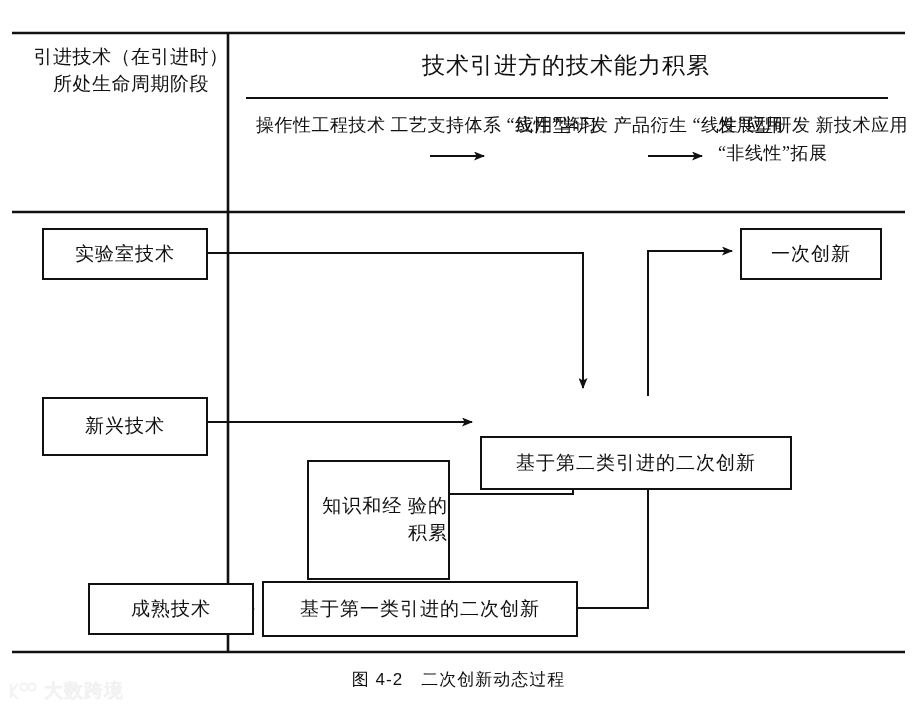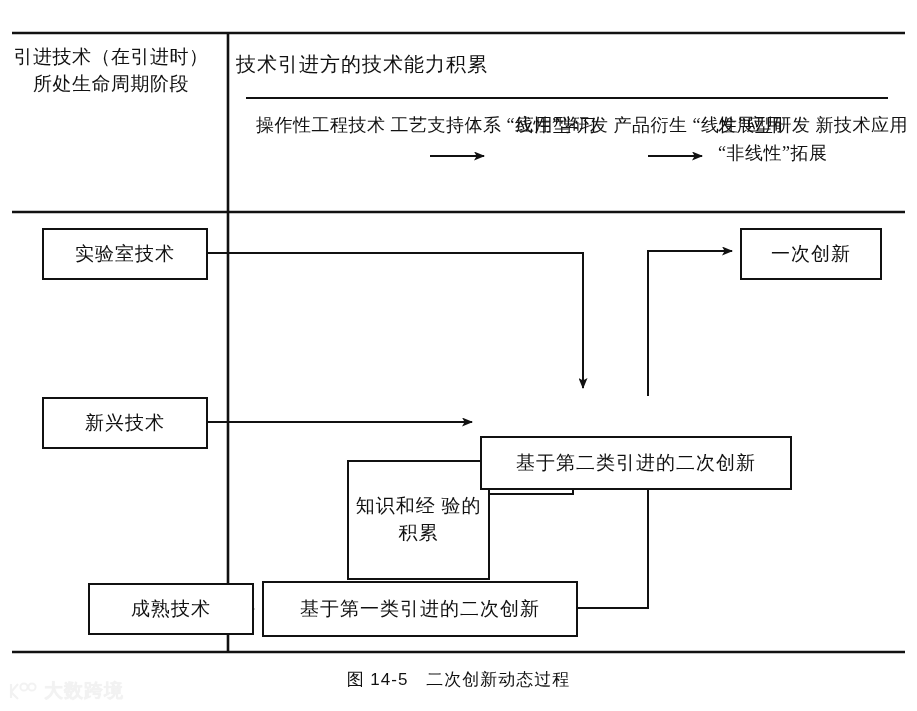--- a/index.html
+++ b/index.html
@@ -7,46 +7,46 @@
     width:917px;height:711px;position:relative;overflow:hidden;
     font-family:"Liberation Serif","DejaVu Serif",serif;
     color:#111111;
   }
   .canvas{position:absolute;left:0;top:0;width:917px;height:711px;}
   svg.lines{position:absolute;left:0;top:0;width:917px;height:711px;pointer-events:none;}
 
   
   .txt{position:absolute;white-space:pre;line-height:1.42;}
   .hdr-left{
-    left:8px;top:44px;width:206px;
+    left:28px;top:44px;width:206px;
     font-size:19px;text-align:center;letter-spacing:.5px;
   }
   .hdr-title{
-    left:236px;top:50px;width:660px;text-align:left;
-    font-size:20px;letter-spacing:1px;
+    left:236px;top:50px;width:660px;text-align:center;
+    font-size:23px;letter-spacing:1px;
   }
   .col{
     position:absolute;top:112px;font-size:18px;line-height:1.55;
     letter-spacing:.5px;
   }
   .col1{left:256px;}
   .col2{left:516px;}
   .col3{left:718px;}
 
   
   .box{
     position:absolute;border:2.5px solid #111;background:#fff;
     display:flex;align-items:center;justify-content:center;
-    font-size:19px;line-height:1.42;text-align:center;letter-spacing:1px;
+    font-size:19px;line-height:1.42;text-align:right;letter-spacing:1px;
     box-sizing:border-box;
   }
   .b-lab   {left:42px; top:228px; width:166px;height:52px;}
-  .b-emerg {left:42px; top:397px; width:166px;height:52px;}
+  .b-emerg {left:42px; top:397px; width:166px;height:59px;}
   .b-mature{left:42px; top:583px; width:166px;height:52px;margin-left:46px;}
-  .b-know  {left:307px;top:460px; width:143px;height:120px;margin-left:40px;}
+  .b-know  {left:307px;top:460px; width:143px;height:120px;}
   .b-first {left:262px;top:581px; width:316px;height:56px;}
   .b-second{left:480px;top:396px; width:312px;height:54px;margin-top:40px;}
   .b-once  {left:740px;top:228px; width:142px;height:52px;}
 
   
   .caption{
     left:0;top:668px;width:917px;text-align:center;
     font-size:17px;letter-spacing:1px;
     font-family:"Liberation Sans","DejaVu Sans",sans-serif;
   }
@@ -117,21 +117,21 @@
 
   <div class="box b-lab">实验室技术</div>
   <div class="box b-emerg">新兴技术</div>
   <div class="box b-mature">成熟技术</div>
   <div class="box b-know">知识和经
 验的积累</div>
   <div class="box b-first">基于第一类引进的二次创新</div>
   <div class="box b-second">基于第二类引进的二次创新</div>
   <div class="box b-once">一次创新</div>
 
-  <div class="txt caption">图 14-5　二次创新动态过程</div>
+  <div class="txt caption">图 4-2　二次创新动态过程</div>
 
   <div class="watermark">
     <span class="wm-logo">
       <svg width="30" height="22" viewBox="0 0 30 22">
         <path d="M3,4 L3,18 M3,12 L10,4 M3,12 L10,19" stroke="#e8e8e8" stroke-width="2.2" fill="none"></path>
         <circle cx="16" cy="7" r="3.6" stroke="#e8e8e8" stroke-width="2" fill="none"></circle>
         <circle cx="24" cy="7" r="3.6" stroke="#e8e8e8" stroke-width="2" fill="none"></circle>
       </svg>
     </span>
     <span class="wm-text">大数跨境</span>

